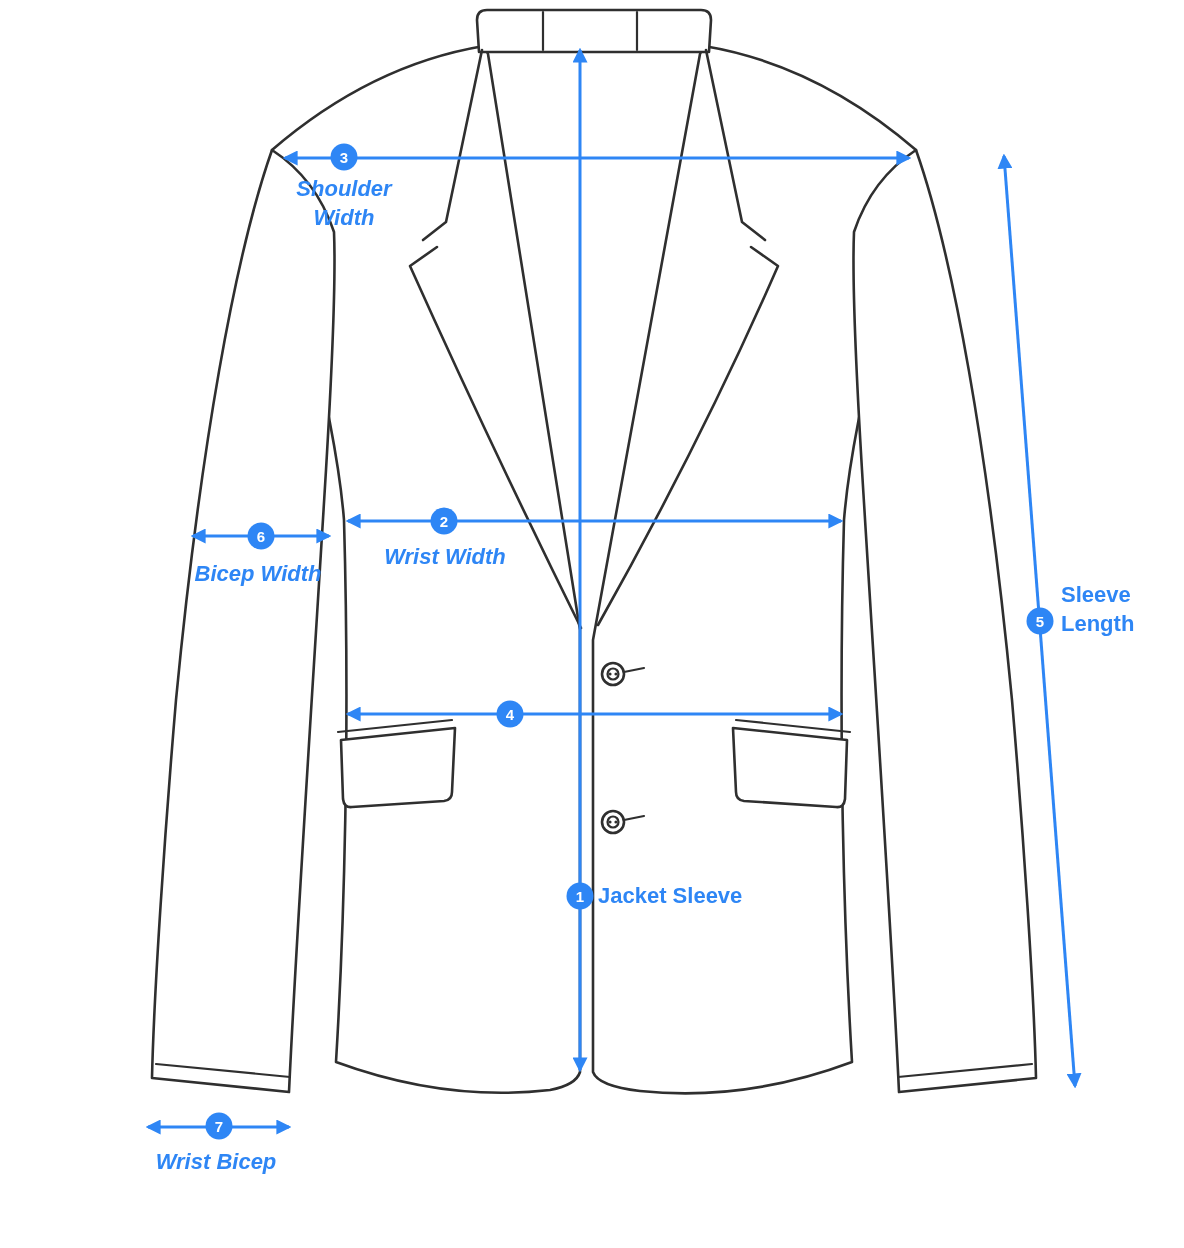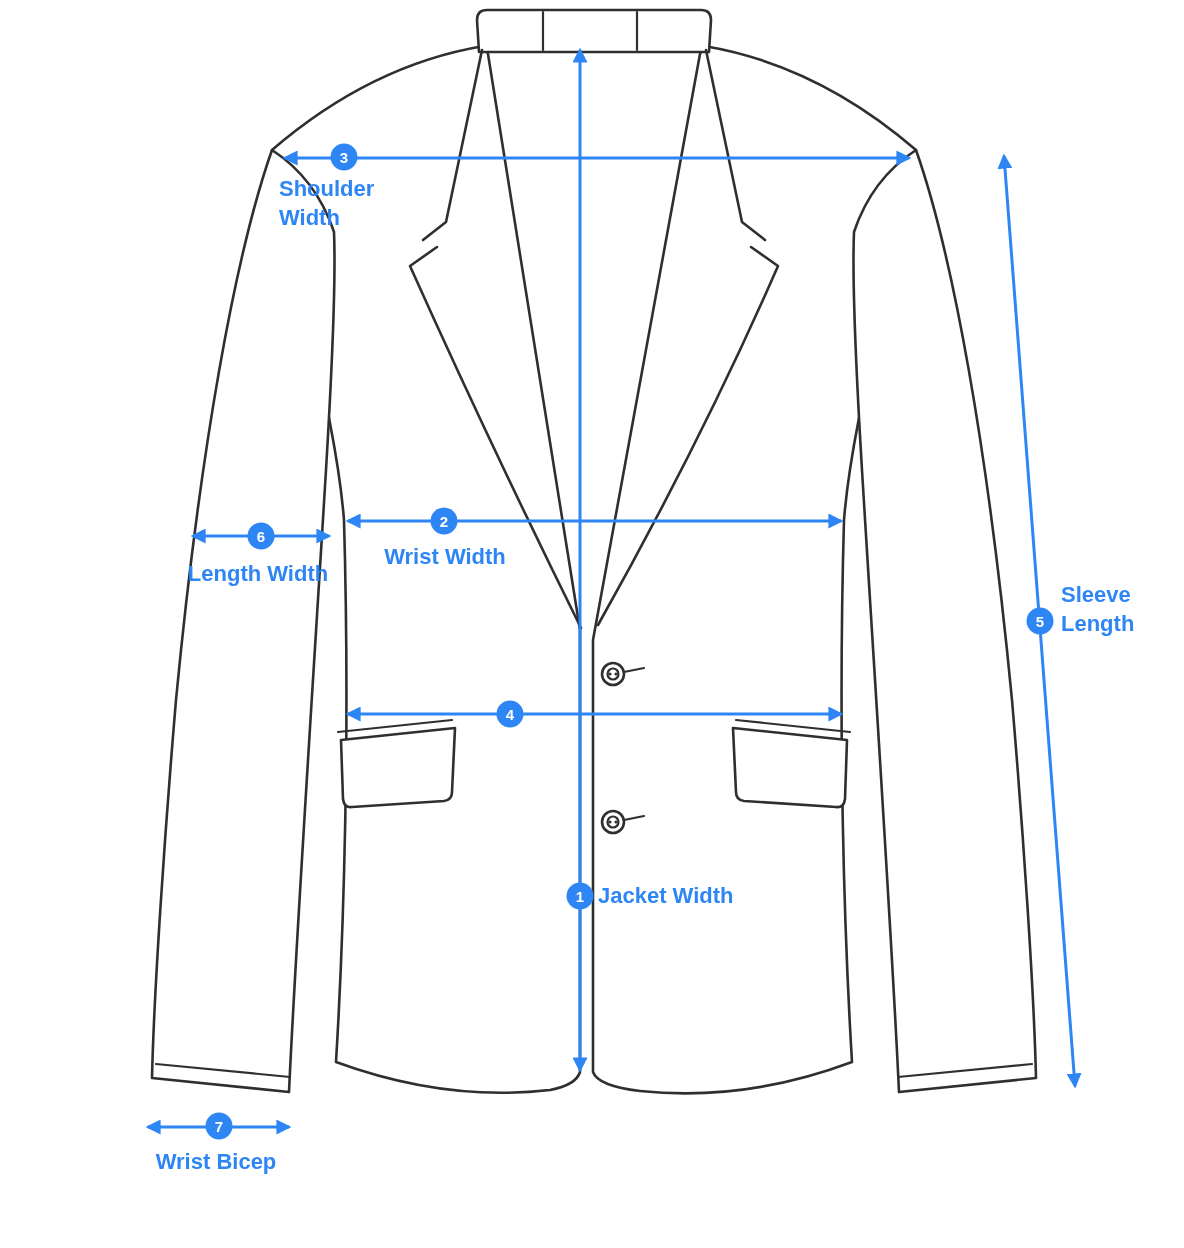--- a/index.html
+++ b/index.html
@@ -32,21 +32,21 @@
     transform:translate(-50%,-50%);
     z-index:3;
   }
   .m-label{
     position:absolute;
     color:var(--accent);
     font-size:22px;font-weight:bold;
     line-height:29px;
     z-index:3;
   }
-  .centered{transform:translateX(-50%);text-align:left;}
+  .centered{transform:translateX(-50%);text-align:center;font-style:italic;}
   .nowrap{white-space:nowrap;}
 </style>
 </head>
 <body>
 
 <div id="stage">
 
   <svg id="jacket-svg" width="1184" height="1248" viewBox="0 0 1184 1248">
     <defs>
       <marker id="ah" markerWidth="5" markerHeight="5" refX="4.2" refY="2.5" orient="auto-start-reverse" markerUnits="strokeWidth">
@@ -102,20 +102,20 @@
   </svg>
 
   <div class="badge" style="left:580px;top:896px;">1</div>
   <div class="badge" style="left:444px;top:521px;">2</div>
   <div class="badge" style="left:344px;top:157px;">3</div>
   <div class="badge" style="left:510px;top:714px;">4</div>
   <div class="badge" style="left:1040px;top:621px;">5</div>
   <div class="badge" style="left:261px;top:536px;">6</div>
   <div class="badge" style="left:219px;top:1126px;">7</div>
 
-  <div class="m-label nowrap" style="left:598px;top:881px;">Jacket Width</div>
+  <div class="m-label nowrap" style="left:598px;top:881px;">Jacket Sleeve</div>
   <div class="m-label centered nowrap" style="left:445px;top:542px;">Wrist Width</div>
   <div class="m-label centered" style="left:344px;top:174px;width:130px;">Shoulder Width</div>
   <div class="m-label" style="left:1061px;top:580px;width:100px;">Sleeve Length</div>
-  <div class="m-label centered nowrap" style="left:258px;top:559px;">Length Width</div>
+  <div class="m-label centered nowrap" style="left:258px;top:559px;">Bicep Width</div>
   <div class="m-label centered nowrap" style="left:216px;top:1147px;">Wrist Bicep</div>
 
 </div>
 
 </body></html>

